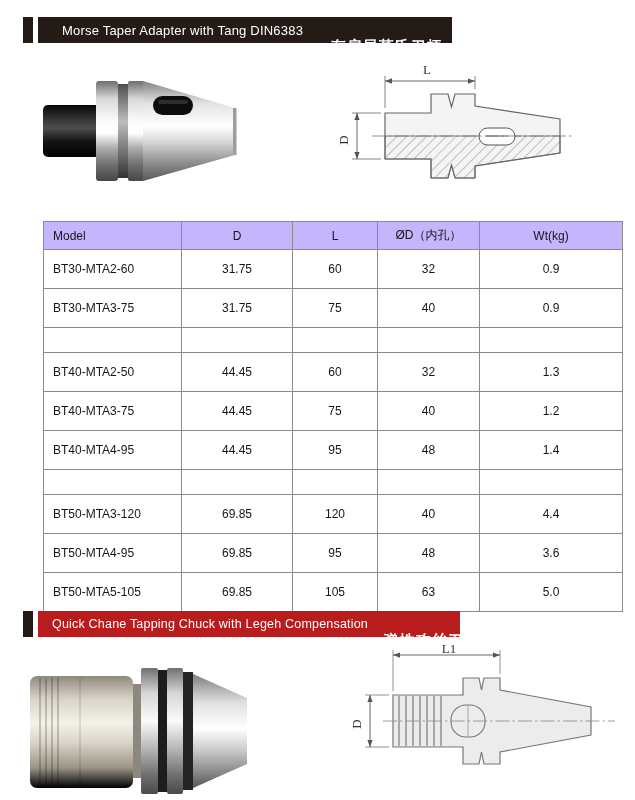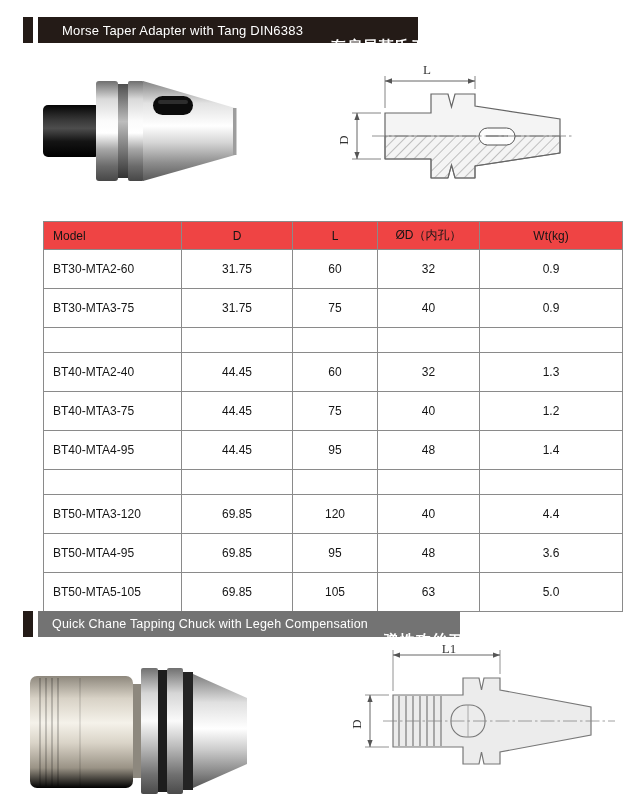--- a/index.html
+++ b/index.html
@@ -9,42 +9,42 @@
     font-family:"Liberation Sans", sans-serif; overflow:hidden;
   }
   
   .hdr-square { position:absolute; width:10px; height:26px; background:#241b17; }
   .hdr-bar {
     position:absolute; height:26px; background:#241b17; color:#fff;
     display:flex; align-items:center; white-space:nowrap; overflow:hidden;
   }
   .hdr-bar .en { font-size:13px; letter-spacing:.2px; }
   .hdr-bar .zh { font-size:14.5px; font-weight:bold; margin-left:16px; letter-spacing:1.5px;margin-top:32px; }
-  #bar1 { left:38px; top:17px; width:380px; padding-left:24px;gap:12px; }
+  #bar1 { left:38px; top:17px; width:414px; padding-left:24px;gap:12px; }
   #sq1  { left:23px; top:17px; }
   #bar2 { left:38px; top:611px; width:422px; padding-left:14px; }
   #sq2  { left:23px; top:611px; }
   #bar2 .en { font-size:12.5px; }
   
   .fig { position:absolute; }
   #photo1   { left:30px;  top:58px;  width:215px; height:150px; }
   #drawing1 { left:328px; top:56px;  width:252px; height:148px; }
   #photo2   { left:25px;  top:658px; width:222px; height:142px; }
   #drawing2 { left:333px; top:645px; width:287px; height:152px; }
   .fig svg { display:block; width:100%; height:100%; }
   .dim-label { font-family:"Liberation Serif", serif; font-size:13px; fill:#333; }
   
   .spec {
     position:absolute; left:43px; top:221px; width:579px;
     border-collapse:collapse; table-layout:fixed;
     font-size:12px; color:#151515;
   }
   .spec th, .spec td { border:1px solid #8a8a8a; overflow:hidden; }
   .spec th {
-    background:#ef4444; font-weight:normal; height:28px;
+    background:#c4b5fd; font-weight:normal; height:28px;
     text-align:center; font-size:12px;
   }
   .spec td { height:25px; text-align:center; padding:12px 4px; }
   .spec th:first-child, .spec td:first-child { text-align:left; padding-left:9px; }
   .col-model { width:138px; } .col-d { width:111px; } .col-l { width:85px; }
   .col-od { width:102px; } .col-wt { width:143px; }
 </style>
 </head>
 <body>
 
@@ -166,21 +166,21 @@
           <td>0.9</td>
         </tr>
         <tr>
           <td></td>
           <td></td>
           <td></td>
           <td></td>
           <td></td>
         </tr>
         <tr>
-          <td>BT40-MTA2-40</td>
+          <td>BT40-MTA2-50</td>
           <td>44.45</td>
           <td>60</td>
           <td>32</td>
           <td>1.3</td>
         </tr>
         <tr>
           <td>BT40-MTA3-75</td>
           <td>44.45</td>
           <td>75</td>
           <td>40</td>
@@ -218,21 +218,21 @@
           <td>BT50-MTA5-105</td>
           <td>69.85</td>
           <td>105</td>
           <td>63</td>
           <td>5.0</td>
         </tr>
       </tbody>
   </table>
 
   <div class="hdr-square" id="sq2" style="background: rgb(36, 27, 23); color: rgb(255, 255, 255);"></div>
-  <div class="hdr-bar" id="bar2" style="background: #737373; color: rgb(255, 255, 255);">
+  <div class="hdr-bar" id="bar2" style="background: #b91c1c; color: rgb(255, 255, 255);">
     <span class="en">Quick Chane Tapping Chuck with Legeh Compensation</span>
     <span class="zh">弹性攻丝刀柄</span>
   </div>
 
   <div class="fig" id="photo2">
     <svg viewBox="0 0 222 142" preserveAspectRatio="none">
       <defs>
         <linearGradient id="p2body" x1="0" y1="0" x2="0" y2="1">
           <stop offset="0" stop-color="#8e887d"></stop>
             <stop offset=".2" stop-color="#d8d2c6"></stop>

